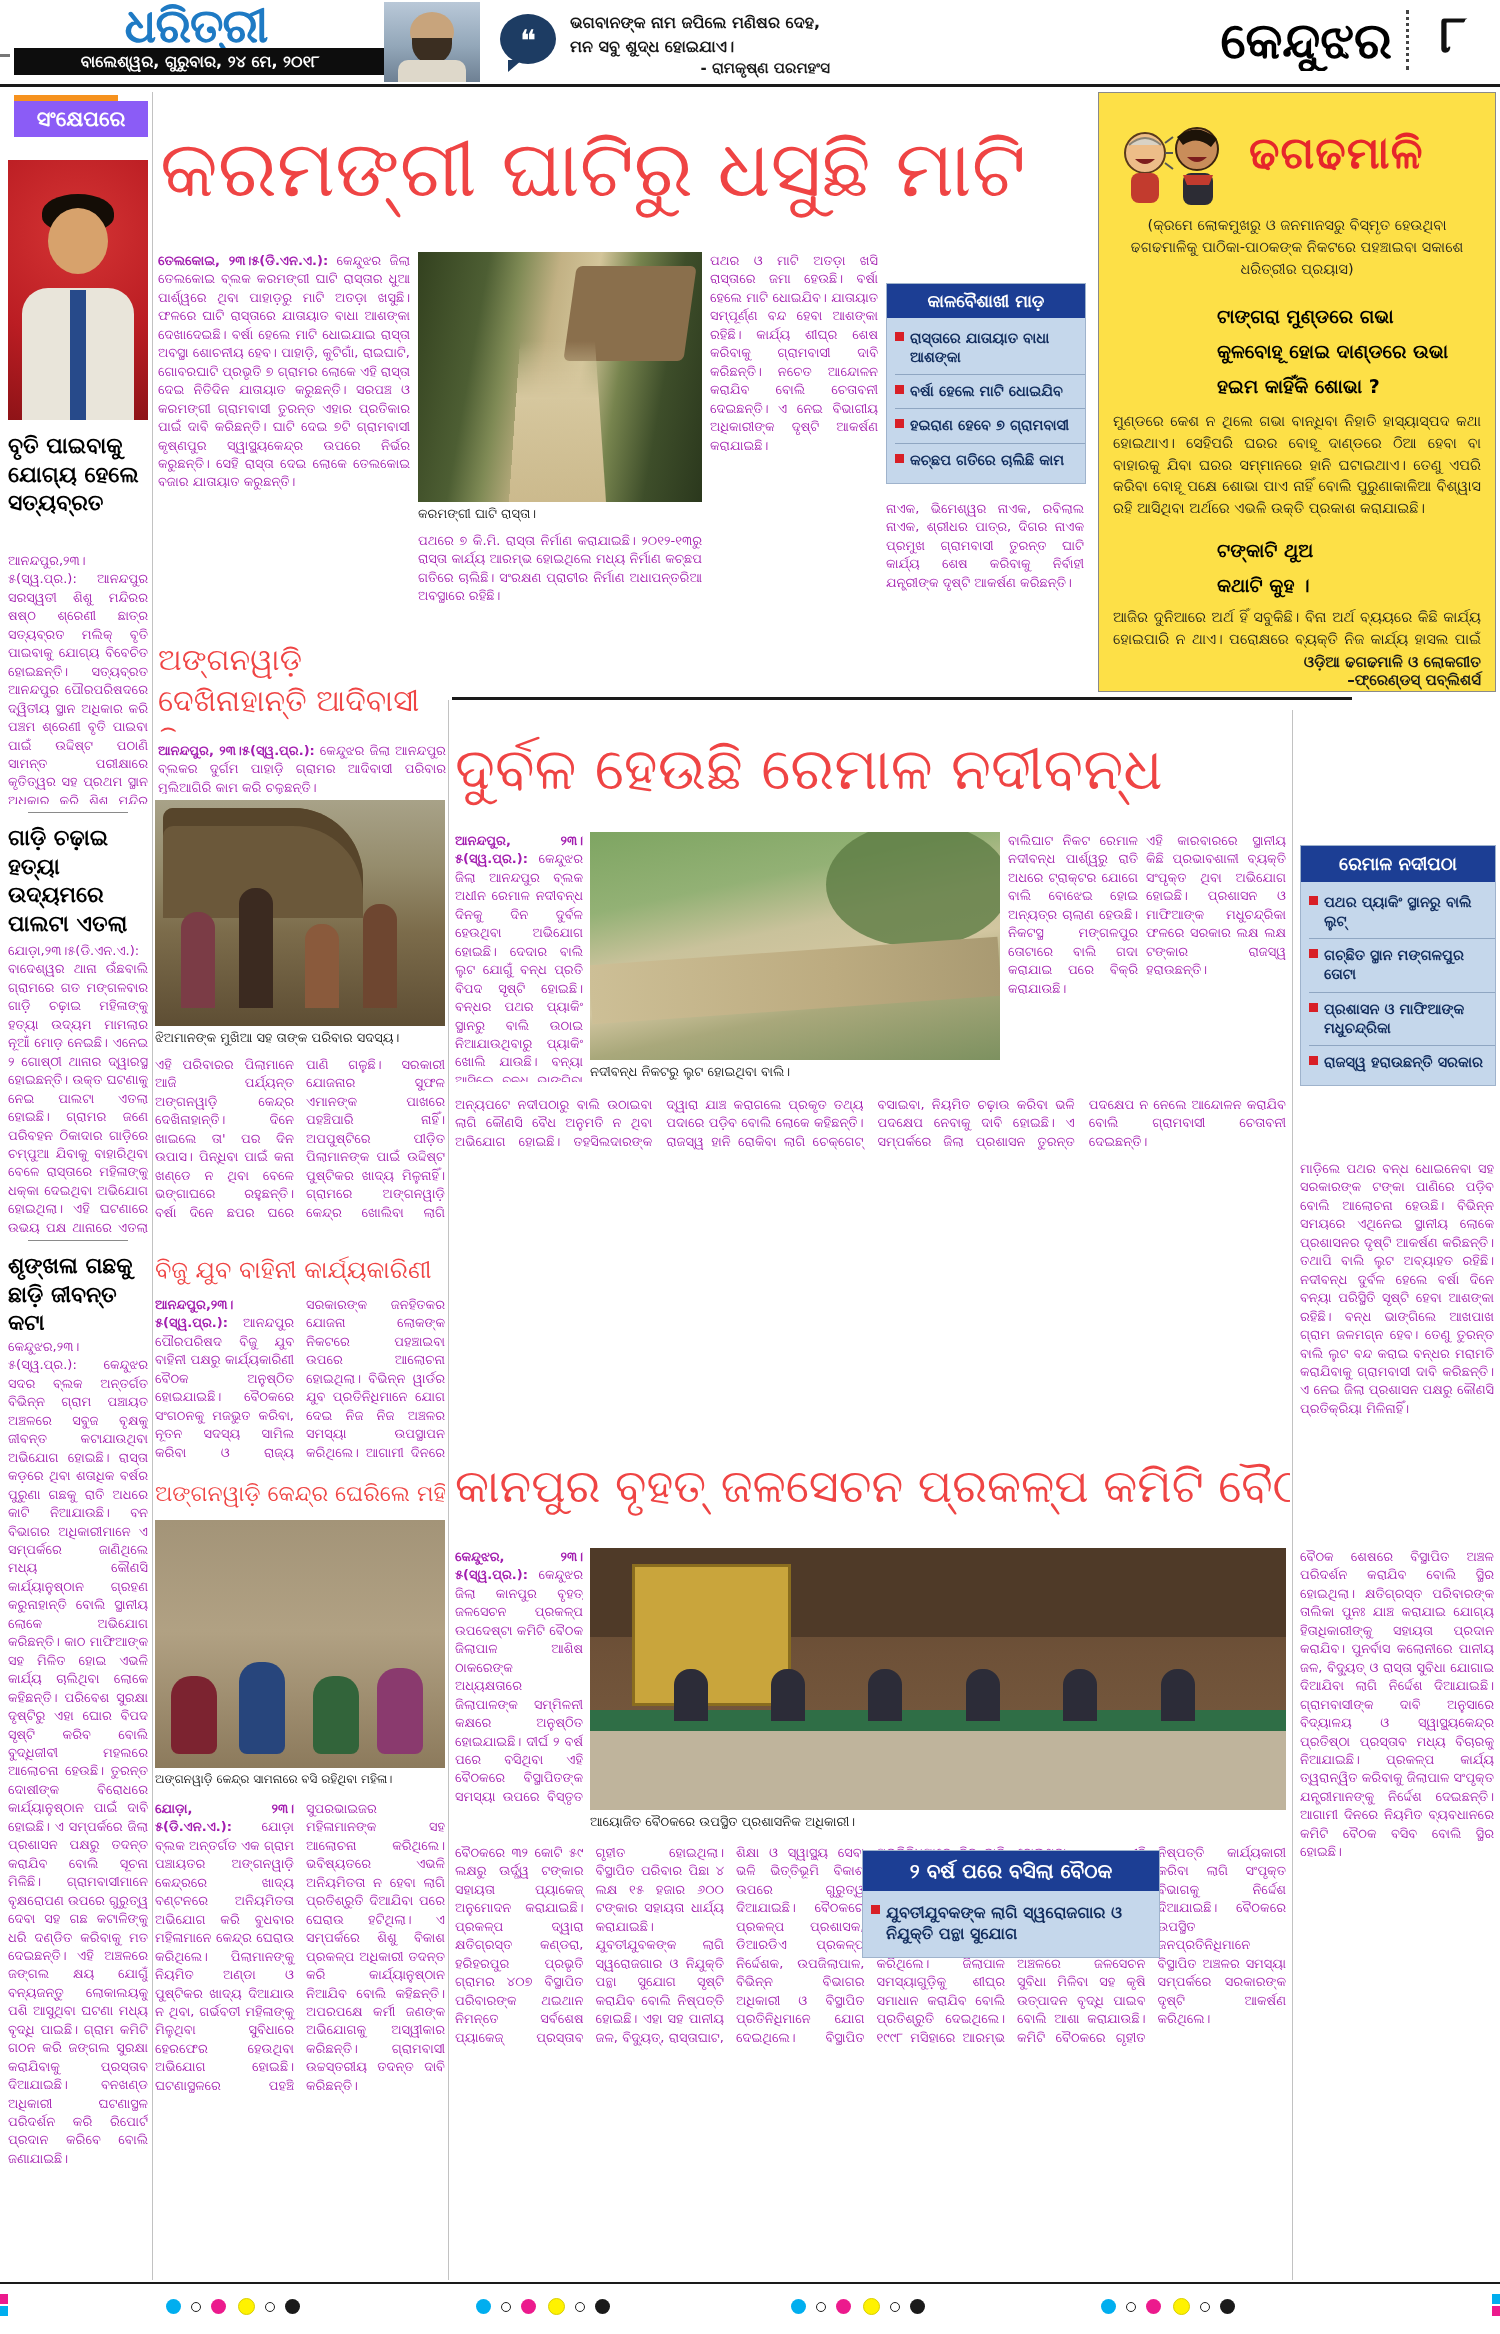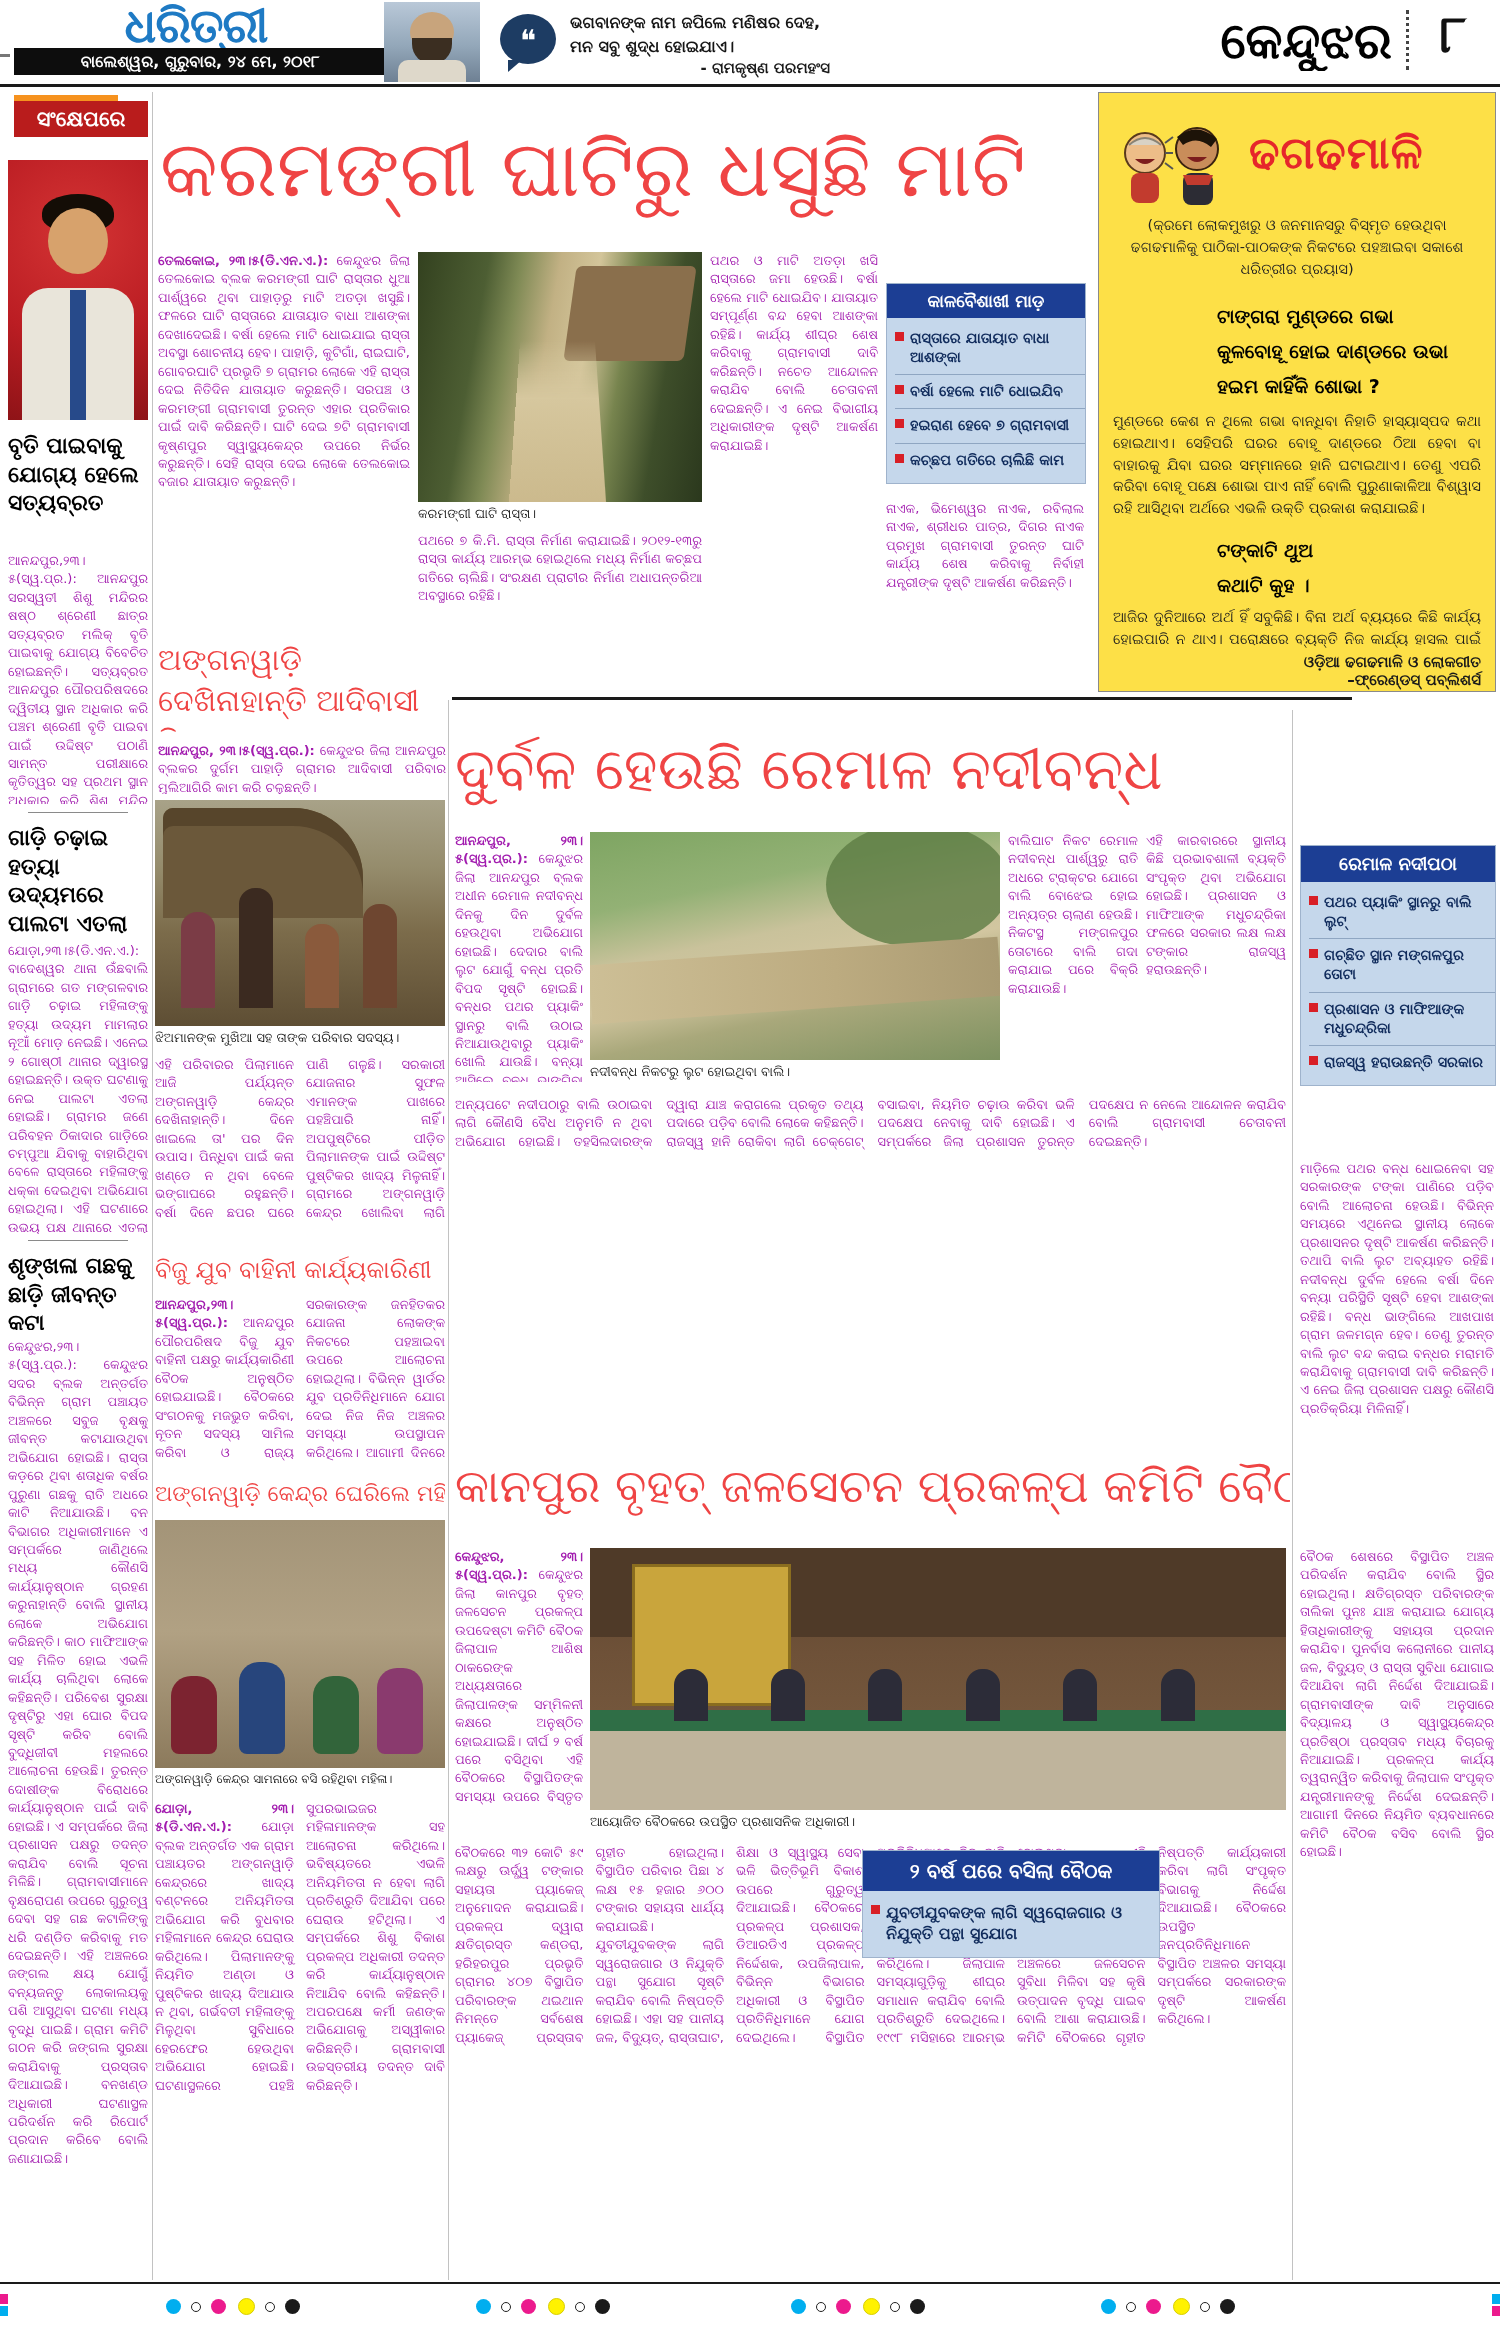--- a/index.html
+++ b/index.html
@@ -22,21 +22,21 @@
   .datebar{background:#0d0d0d;color:#fff;font-size:16px;font-weight:bold;text-align:center;line-height:27px;overflow:hidden;white-space:nowrap;}
   .edition{font-size:50px;font-weight:bold;color:#000;text-align:right;white-space:nowrap;overflow:hidden;}
   .pageno{font-size:52px;font-weight:bold;color:#111;text-align:center;}
   .dotsep{border-left:3px dotted #444;}
   .qicon{width:56px;height:50px;background:#1d3c63;border-radius:50%;color:#fff;text-align:center;font-size:30px;line-height:54px;}
   .qtail{width:0;height:0;border-left:14px solid #1d3c63;border-bottom:12px solid transparent;}
   .qline{font-size:16px;font-weight:600;color:#151515;line-height:1.5;white-space:nowrap;overflow:hidden;}
   .qby{font-size:15px;font-weight:bold;text-align:right;}
   
   .banner-orange{background:#F6921E;}
-  .banner-red{background:#b91c1c;color:#fff;font-weight:bold;font-size:21px;text-align:center;line-height:36px;}
+  .banner-red{background:#8b5cf6;color:#fff;font-weight:bold;font-size:21px;text-align:center;line-height:36px;}
   .bhead{font-size:22px;font-weight:bold;line-height:1.3;color:#000;overflow:hidden;}
   
   .ibox{border:1px solid #9FB3CC;background:#C5D7EB;}
   .ibox-h{background:#1C3E94;color:#fff;font-weight:bold;text-align:center;overflow:hidden;white-space:nowrap;}
   .ibox-b{padding:4px 0 6px 8px;}
   .ibi{position:relative;padding:7px 0 7px 15px;border-bottom:1px solid #8FA6C2;font-weight:bold;color:#102B5C;font-size:14.5px;line-height:1.32;text-align:left;}
   .ibi.last{border-bottom:none;}
   .sq{position:absolute;left:0;top:10px;width:9px;height:9px;background:#D81F26;}
   
   .dhaga{border:1.5px solid #8a8a8a;background:#fde047;}

